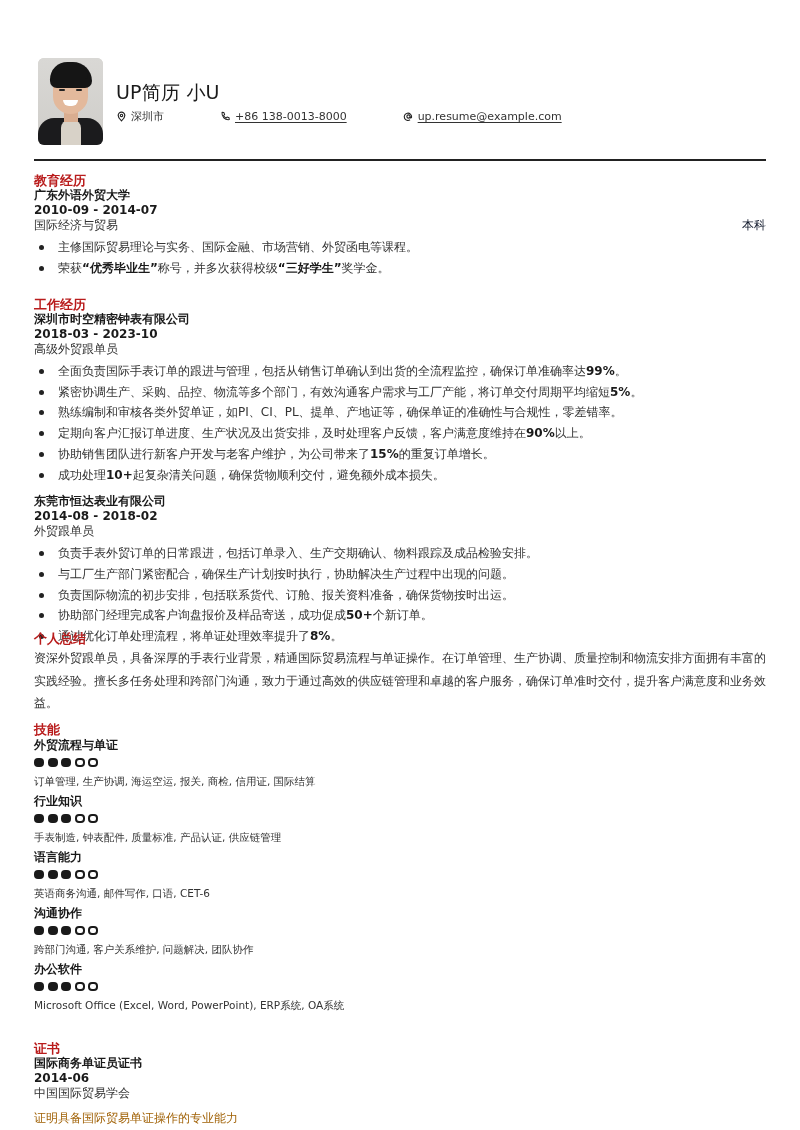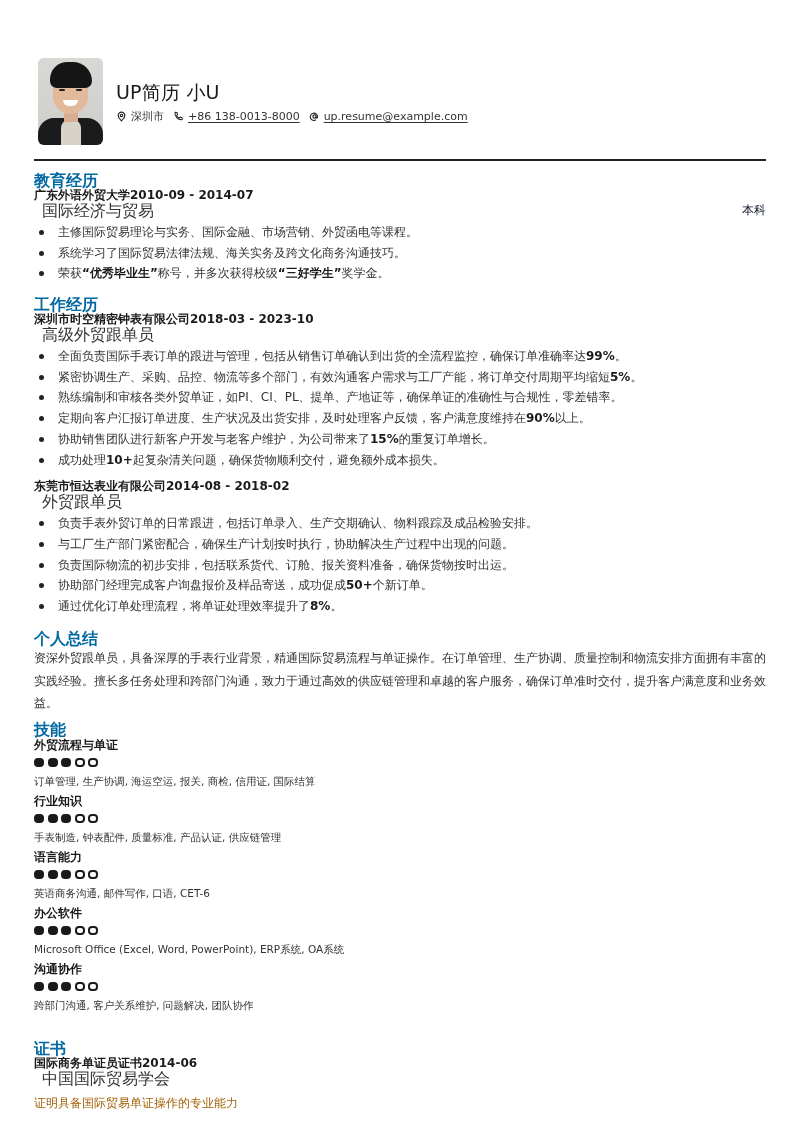--- a/index.html
+++ b/index.html
@@ -28,37 +28,37 @@
     .photo .neck { position: absolute; left: 26px; top: 52px; width: 14px; height: 12px; background: #d9ad90; }
     .photo .shirt { position: absolute; left: 0; top: 60px; width: 65px; height: 30px; background: #1b1b1d; border-radius: 16px 16px 0 0; }
     .photo .tee { position: absolute; left: 23px; top: 62px; width: 20px; height: 26px; background: #d8d2c8; border-radius: 8px 8px 0 0; }
 
     .name {
       position: absolute; left: 78px; top: 22px;
       font-size: 19px; font-weight: normal; color: #1a1a1a; letter-spacing: 0.2px;
     }
     .contacts {
       position: absolute; left: 78px; top: 51px;
-      display: flex; align-items: center; font-size: 11px; color: #333;
+      display: flex; align-items: center; font-size: 11px; color: #333; gap: 47px;
     }
     .contacts .item { display: flex; align-items: center; margin-right: 9px; }
     .contacts .ico { width: 11px; height: 11px; margin-right: 4px; display: inline-block; }
     .contacts a { color: #333; text-decoration: underline; text-underline-offset: 2px; }
 
     .rule { position: absolute; left: 0; top: 159px; width: 732px; height: 1.5px; background: #222; }
 
     
     .section { position: absolute; left: 0; width: 732px; }
-    .sec-title { font-size: 16px; font-weight: bold; color: #0369a1; line-height: 15px; }
+    .sec-title { font-size: 13px; font-weight: bold; color: #b91c1c; line-height: 15px; }
     .entry { position: relative; width: 732px; }
-    .entry-head { display: flex; line-height: 15px; }
+    .entry-head { display: flex; justify-content: space-between; line-height: 15px; flex-direction: column; }
     .entry-title { font-size: 12px; font-weight: bold; color: #1a1a1a; }
     .entry-date { font-size: 12px; font-weight: bold; color: #1a1a1a; }
     .entry-sub-row { display: flex; justify-content: space-between; line-height: 15px; }
-    .entry-sub { font-size: 16px; color: #333; margin-left: 8px; }
+    .entry-sub { font-size: 12px; color: #333; }
     .entry-sub-right { font-size: 12px; color: #0f172a; }
     ul.bullets { list-style: none; margin-top: 4px; }
     ul.bullets li { position: relative; padding-left: 24px; font-size: 12px; color: #333; line-height: 20.7px; }
     ul.bullets li::before {
       content: ""; position: absolute; left: 5px; top: 8px; width: 5px; height: 5px;
       border-radius: 50%; background: #222;
     }
     ul.bullets li b { color: #1a1a1a; }
 
     .summary { font-size: 12px; color: #333; line-height: 22.5px; margin-top: 1px; }
@@ -123,21 +123,20 @@
       <div class="entry-head">
         <span class="entry-title">广东外语外贸大学</span>
         <span class="entry-date">2010-09 - 2014-07</span>
       </div>
       <div class="entry-sub-row">
         <span class="entry-sub">国际经济与贸易</span>
         <span class="entry-sub-right">本科</span>
       </div>
       <ul class="bullets">
         <li>主修国际贸易理论与实务、国际金融、市场营销、外贸函电等课程。</li>
-        <li>系统学习了国际贸易法律法规、海关实务及跨文化商务沟通技巧。</li>
         <li><span>荣获</span><b>“优秀毕业生”</b><span>称号，并多次获得校级</span><b>“三好学生”</b><span>奖学金。</span></li>
       </ul>
     </div>
   </div>
 
   <div class="section" style="top:297px;">
     <div class="sec-title">工作经历</div>
 
     <div class="entry">
       <div class="entry-head">
@@ -210,40 +209,40 @@
       <div class="dots">
           <span class="dot filled"></span>
           <span class="dot filled"></span>
           <span class="dot filled"></span>
           <span class="dot"></span>
           <span class="dot"></span>
         </div>
       <div class="skill-kw">英语商务沟通, 邮件写作, 口语, CET-6</div>
     </div>
     <div class="skill">
+      <div class="skill-name">沟通协作</div>
+      <div class="dots">
+          <span class="dot filled"></span>
+          <span class="dot filled"></span>
+          <span class="dot filled"></span>
+          <span class="dot"></span>
+          <span class="dot"></span>
+        </div>
+      <div class="skill-kw">跨部门沟通, 客户关系维护, 问题解决, 团队协作</div>
+    </div>
+    <div class="skill">
       <div class="skill-name">办公软件</div>
       <div class="dots">
           <span class="dot filled"></span>
           <span class="dot filled"></span>
           <span class="dot filled"></span>
           <span class="dot"></span>
           <span class="dot"></span>
         </div>
       <div class="skill-kw">Microsoft Office (Excel, Word, PowerPoint), ERP系统, OA系统</div>
-    </div>
-    <div class="skill">
-      <div class="skill-name">沟通协作</div>
-      <div class="dots">
-          <span class="dot filled"></span>
-          <span class="dot filled"></span>
-          <span class="dot filled"></span>
-          <span class="dot"></span>
-          <span class="dot"></span>
-        </div>
-      <div class="skill-kw">跨部门沟通, 客户关系维护, 问题解决, 团队协作</div>
     </div>
   </div>
 
   <div class="section" style="top:1041px;">
     <div class="sec-title">证书</div>
     <div class="entry">
       <div class="entry-head">
         <span class="entry-title">国际商务单证员证书</span>
         <span class="entry-date">2014-06</span>
       </div>

